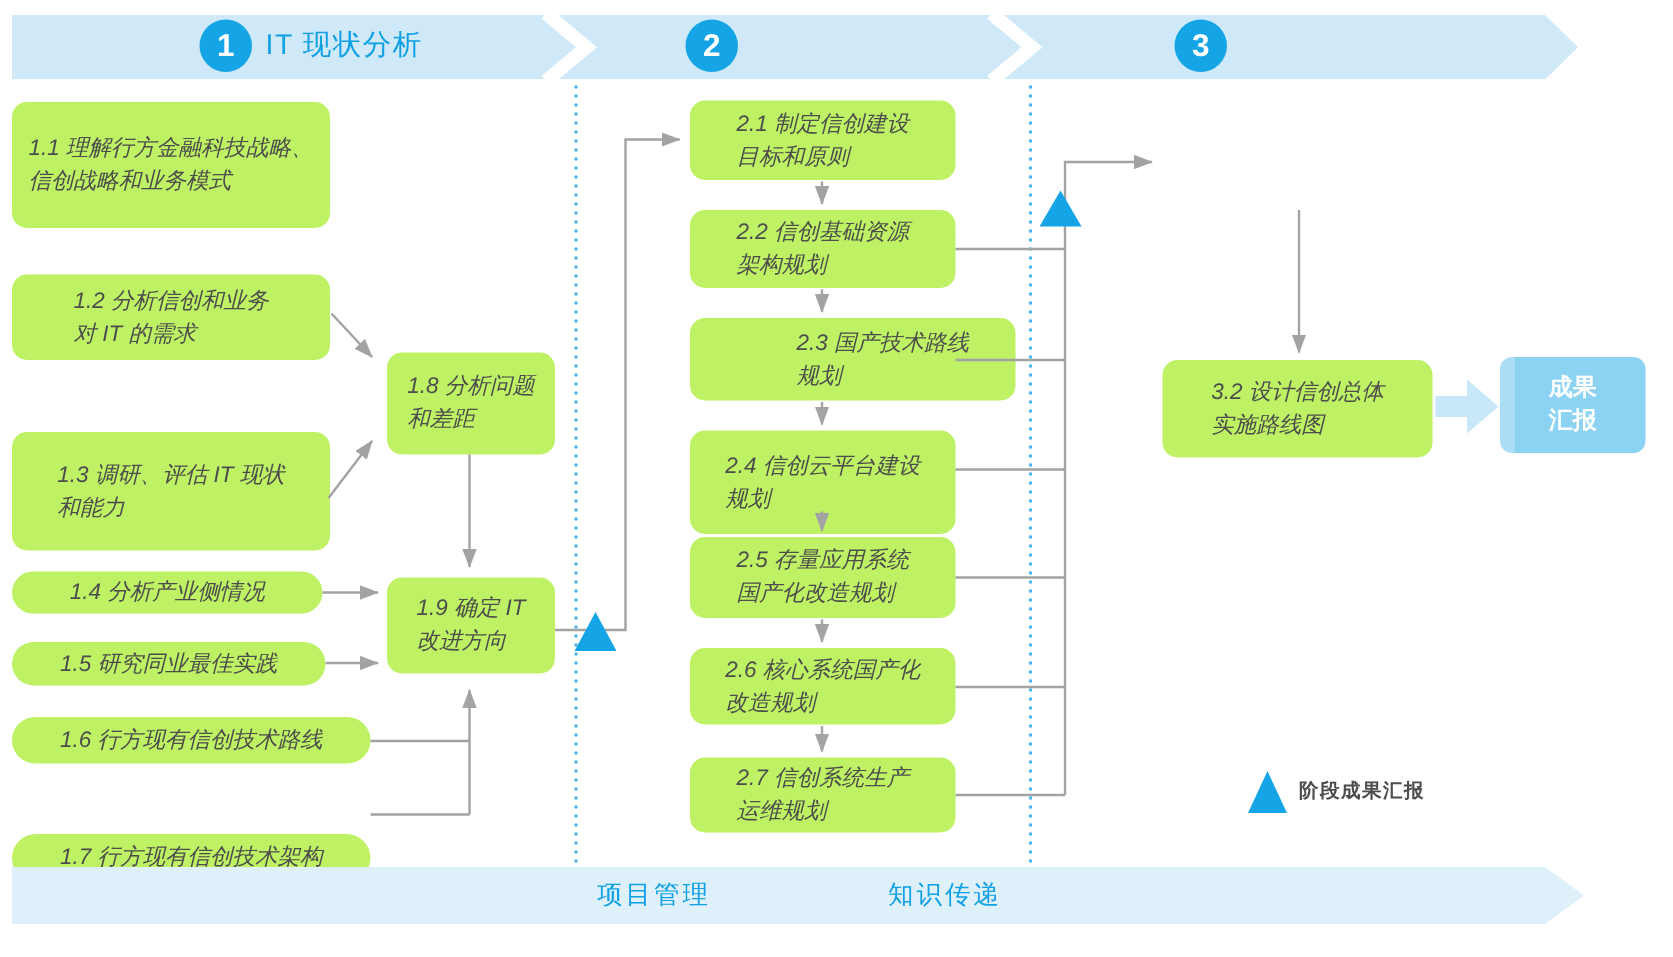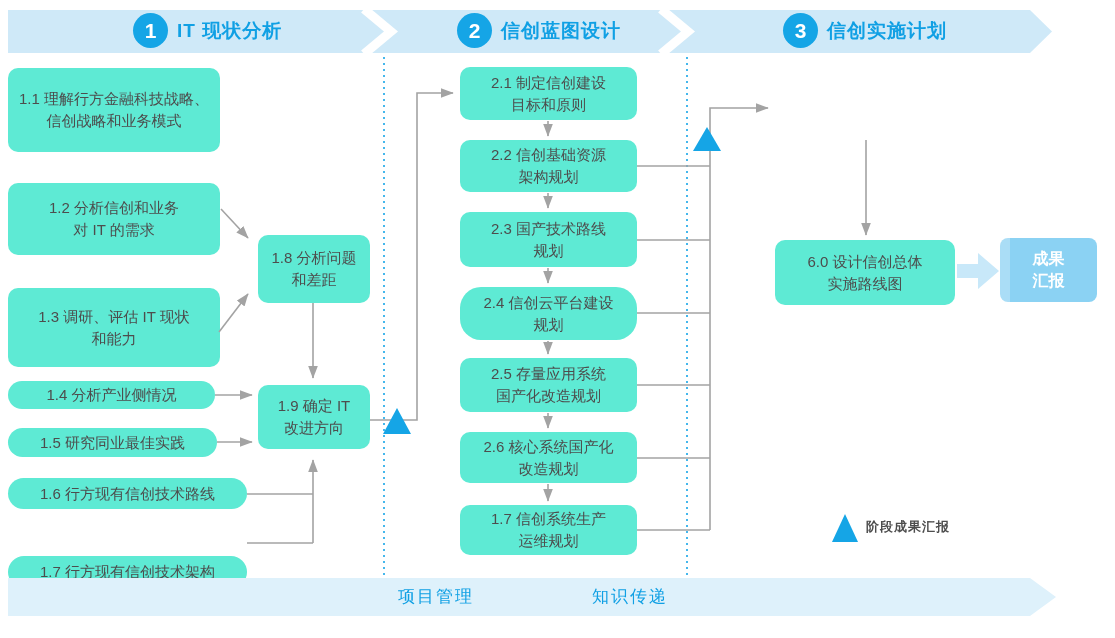--- a/index.html
+++ b/index.html
@@ -6,26 +6,26 @@
   body{font-family:"Liberation Sans","DejaVu Sans",sans-serif;}
   .stage{position:relative;width:1115px;height:638px;background:#ffffff;overflow:hidden;}
 
   
   .top-banner{position:absolute;left:8px;top:10px;width:1044px;height:43px;background:#cfe9f8;
     clip-path:polygon(0 0,calc(100% - 22px) 0,100% 50%,calc(100% - 22px) 100%,0 100%);z-index:1;}
   .bottom-banner{position:absolute;left:8px;top:578px;width:1048px;height:38px;background:#def1fb;
     clip-path:polygon(0 0,calc(100% - 26px) 0,100% 50%,calc(100% - 26px) 100%,0 100%);z-index:1;}
   .phase-circle{position:absolute;top:13px;width:35px;height:35px;border-radius:50%;background:#15a5e6;
     color:#fff;font-weight:bold;font-size:21px;display:flex;align-items:center;justify-content:center;z-index:2;}
-  .phase-title{position:absolute;top:13px;height:35px;line-height:35px;font-size:19px;font-weight:bold;
+  .phase-title{position:absolute;top:13px;height:35px;line-height:35px;font-size:19px;font-weight:normal;
     color:#10a0e4;letter-spacing:1px;z-index:2;white-space:nowrap;}
 
   
-  .box{position:absolute;background:#5eead4;border-radius:10px;color:#4d4d4d;font-size:15px;line-height:1.45;
-    display:flex;align-items:center;justify-content:center;text-align:center;white-space:pre-line;z-index:1;}
+  .box{position:absolute;background:#bef264;border-radius:10px;color:#4d4d4d;font-size:15px;line-height:1.45;
+    display:flex;align-items:center;justify-content:center;text-align:left;white-space:pre-line;z-index:1;font-style:italic;}
   .pill{border-radius:16px;}
 
   
   .outcome{position:absolute;left:1000px;top:238px;width:97px;height:64px;border-radius:8px;
     background:linear-gradient(90deg,#aaddf6 0 10px,#8bd2f3 10px);color:#ffffff;font-weight:bold;font-size:16px;
     line-height:1.35;display:flex;align-items:center;justify-content:center;text-align:center;white-space:pre-line;z-index:1;}
 
   
   .lane-label{position:absolute;top:578px;height:38px;line-height:38px;font-size:17px;font-weight:normal;
     color:#10a0e4;letter-spacing:2px;z-index:2;white-space:nowrap;}
@@ -41,57 +41,55 @@
 <div class="stage">
 
   <div class="top-banner"></div>
   <div class="phase-circle" style="left:133px;">
       <span>1</span>
     </div>
   <div class="phase-title" style="left:177px;">IT 现状分析</div>
   <div class="phase-circle" style="left:457px;">
       <span>2</span>
     </div>
-  <div class="phase-title" style="left:501px;">信创蓝图设计</div>
   <div class="phase-circle" style="left:783px;">
       <span>3</span>
     </div>
-  <div class="phase-title" style="left:827px;">信创实施计划</div>
 
   <div class="box" style="left:8px;top:68px;width:212px;height:84px;">1.1 理解行方金融科技战略、
 信创战略和业务模式</div>
-  <div class="box" style="left:8px;top:183px;width:212px;height:72px;">1.2 分析信创和业务
+  <div class="box" style="left:8px;top:183px;width:212px;height:57px;">1.2 分析信创和业务
 对 IT 的需求</div>
   <div class="box" style="left:8px;top:288px;width:212px;height:79px;">1.3 调研、评估 IT 现状
 和能力</div>
   <div class="box pill" style="left:8px;top:381px;width:207px;height:28px;">1.4 分析产业侧情况</div>
   <div class="box pill" style="left:8px;top:428px;width:209px;height:29px;">1.5 研究同业最佳实践</div>
   <div class="box pill" style="left:8px;top:478px;width:239px;height:31px;">1.6 行方现有信创技术路线</div>
   <div class="box pill" style="left:8px;top:556px;width:239px;height:32px;">1.7 行方现有信创技术架构</div>
   <div class="box" style="left:258px;top:235px;width:112px;height:68px;">1.8 分析问题
 和差距</div>
   <div class="box" style="left:258px;top:385px;width:112px;height:64px;">1.9 确定 IT
 改进方向</div>
 
   <div class="box" style="left:460px;top:67px;width:177px;height:53px;">2.1 制定信创建设
 目标和原则</div>
   <div class="box" style="left:460px;top:140px;width:177px;height:52px;">2.2 信创基础资源
 架构规划</div>
-  <div class="box" style="left:460px;top:212px;width:177px;height:55px;">2.3 国产技术路线
+  <div class="box" style="left:460px;top:212px;width:177px;height:55px;padding-left:40px;">2.3 国产技术路线
 规划</div>
-  <div class="box" style="left:460px;top:287px;width:177px;height:53px;border-radius:21px;">2.4 信创云平台建设
+  <div class="box" style="left:460px;top:287px;width:177px;height:69px;">2.4 信创云平台建设
 规划</div>
   <div class="box" style="left:460px;top:358px;width:177px;height:54px;">2.5 存量应用系统
 国产化改造规划</div>
   <div class="box" style="left:460px;top:432px;width:177px;height:51px;">2.6 核心系统国产化
 改造规划</div>
-  <div class="box" style="left:460px;top:505px;width:177px;height:50px;">1.7 信创系统生产
+  <div class="box" style="left:460px;top:505px;width:177px;height:50px;">2.7 信创系统生产
 运维规划</div>
 
-  <div class="box" style="left:775px;top:240px;width:180px;height:65px;">6.0 设计信创总体
+  <div class="box" style="left:775px;top:240px;width:180px;height:65px;">3.2 设计信创总体
 实施路线图</div>
 
   <div class="outcome">成果
 汇报</div>
 
   <div class="bottom-banner"></div>
   <div class="lane-label" style="left:398px;">项目管理</div>
   <div class="lane-label" style="left:592px;">知识传递</div>
 
   <div class="legend-label">阶段成果汇报</div>

